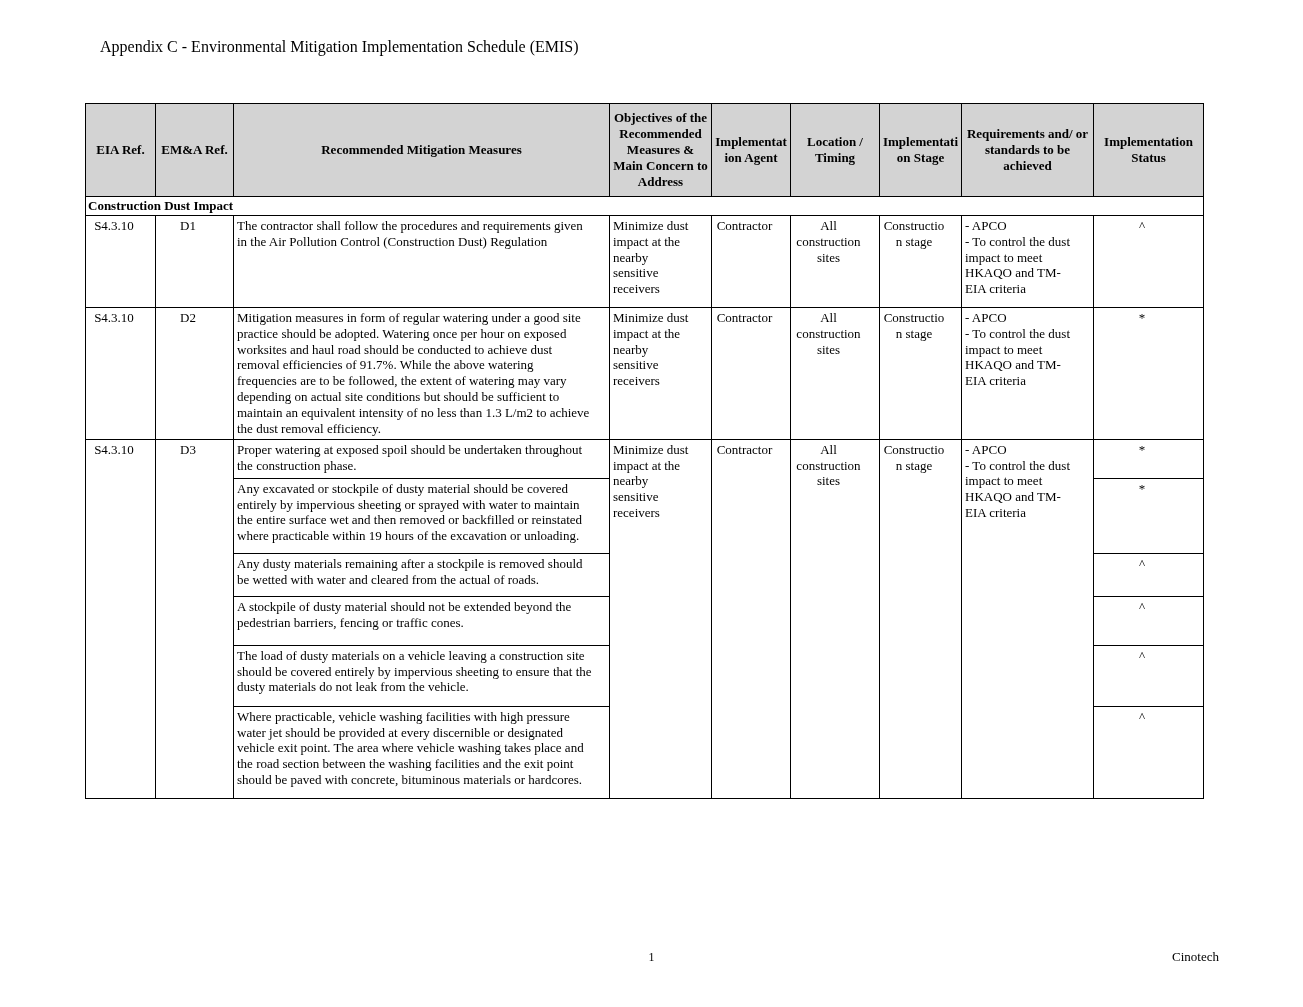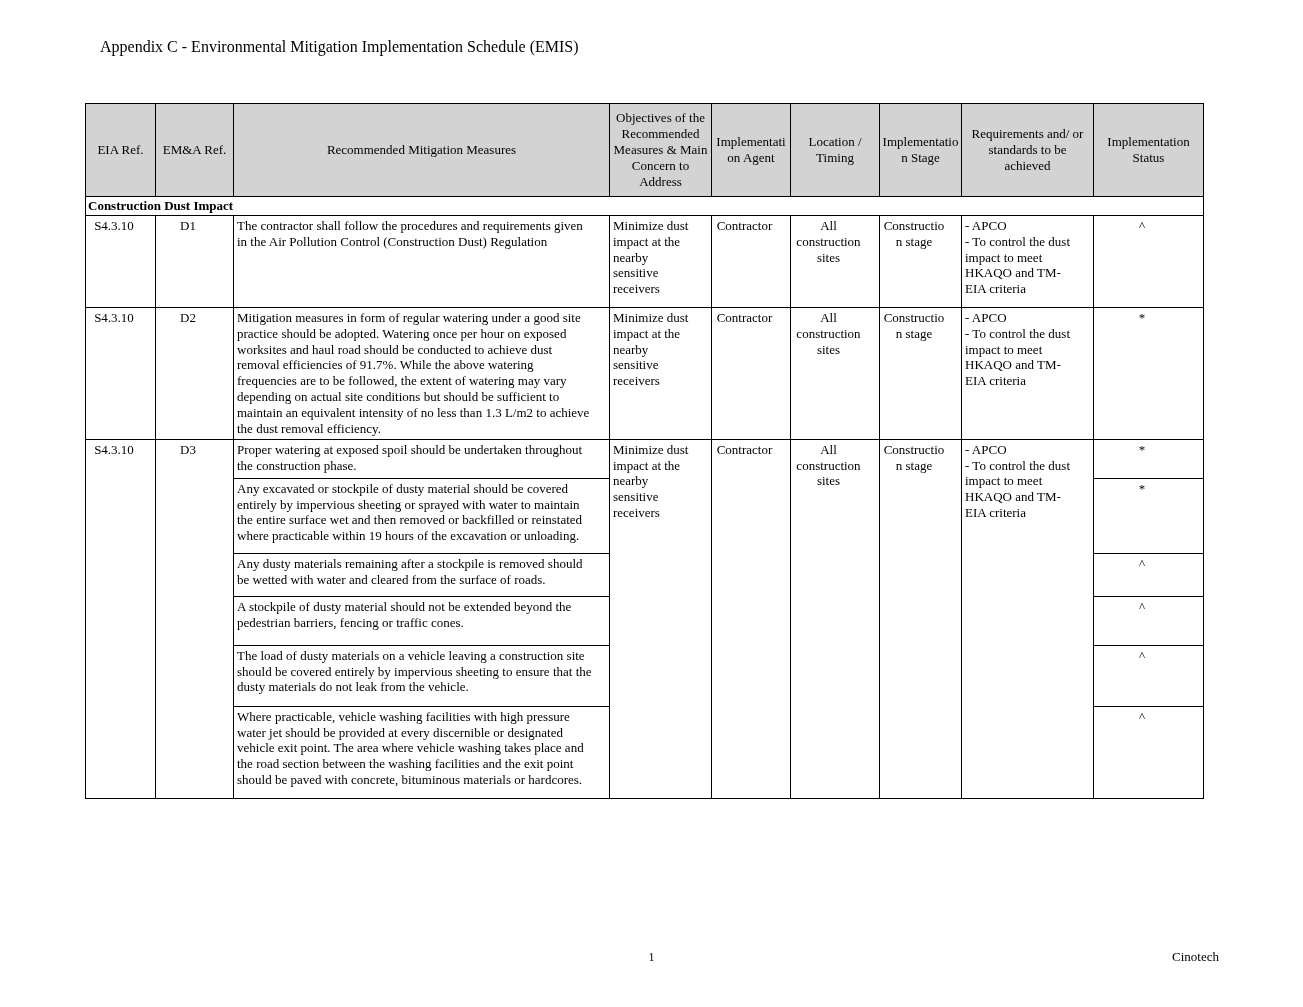--- a/index.html
+++ b/index.html
@@ -32,21 +32,21 @@
   }
   .emis th, .emis td {
     border: 1px solid var(--border-c, #000);
     vertical-align: top;
     padding: 2px 16px 2px 3px;
     overflow: hidden;
     overflow-wrap: break-word;
   }
   .emis th {
     background: var(--header-bg, #d3d3d3);
-    font-weight: normal;
+    font-weight: bold;
     vertical-align: middle;
     text-align: center;
     padding: 2px 2px;
   }
   .emis thead tr { height: 93px; }
   .section-row td {
     font-weight: bold;
     padding: 1px 2px;
     height: 16px;
   }
@@ -147,21 +147,21 @@
         <td class="center" rowspan="6">Construction stage</td>
         <td class="pre" rowspan="6">- APCO
 - To control the dust impact to meet HKAQO and TM-EIA criteria</td>
         <td class="center status">*</td>
       </tr>
       <tr class="row-d3-1">
         <td>Any excavated or stockpile of dusty material should be covered entirely by impervious sheeting or sprayed with water to maintain the entire surface wet and then removed or backfilled or reinstated where practicable within 19 hours of the excavation or unloading.</td>
         <td class="center status">*</td>
       </tr>
       <tr class="row-d3-2">
-        <td>Any dusty materials remaining after a stockpile is removed should be wetted with water and cleared from the surface of roads.</td>
+        <td>Any dusty materials remaining after a stockpile is removed should be wetted with water and cleared from the actual of roads.</td>
         <td class="center status">^</td>
       </tr>
       <tr class="row-d3-3">
         <td>A stockpile of dusty material should not be extended beyond the pedestrian barriers, fencing or traffic cones.</td>
         <td class="center status">^</td>
       </tr>
       <tr class="row-d3-4">
         <td>The load of dusty materials on a vehicle leaving a construction site should be covered entirely by impervious sheeting to ensure that the dusty materials do not leak from the vehicle.</td>
         <td class="center status">^</td>
       </tr>

